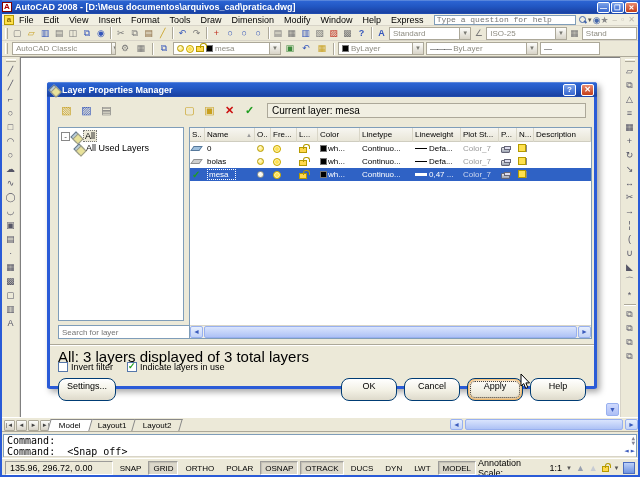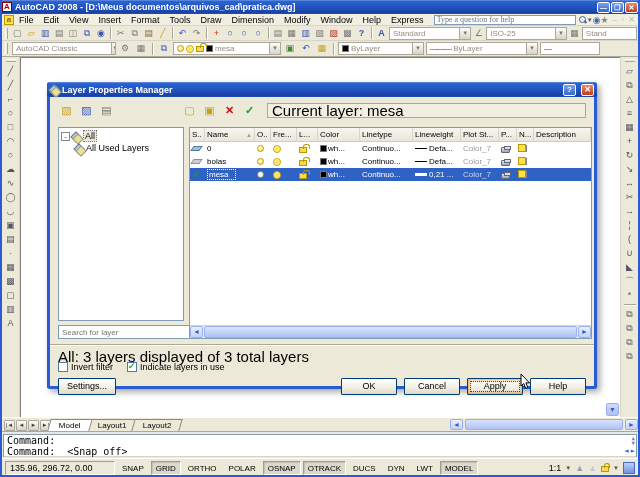--- a/index.html
+++ b/index.html
@@ -20,21 +20,21 @@
     font-size:8px; font-weight:bold; line-height:8px; text-align:center; }
   .winbtns { margin-left:auto; display:flex; gap:1px; }
   .wbtn { width:13px; height:11px; border:1px solid #fff; border-radius:2px; color:#fff;
     font-size:7px; line-height:9px; text-align:center;
     background:linear-gradient(180deg,#7ba1e8,#3767cf); }
   .wbtn.close { background:linear-gradient(180deg,#e88b70,#c33d18); }
 
   
   #menubar { left:0; right:0; top:14px; height:12px; background:#f1efe2; display:flex; align-items:center; padding:0 2px; gap:0; border-bottom:1px solid #d8d4c8;}
   .menuitem { padding:0 5px; font-size:9px; }
-  #helpbox { margin-left:auto; width:142px; height:10px; border:1px solid #7f9db9; font-size:8px; padding:0 2px; color:#555; font-family:Liberation Serif, serif;}
+  #helpbox { margin-left:auto; width:142px; height:10px; border:1px solid #7f9db9; font-size:8px; padding:0 2px; color:#555; font-family:Liberation Mono, monospace;}
   .mag { width:8px; height:8px; position:relative; display:inline-block; }
   .mag::before { content:""; position:absolute; left:0; top:0; width:5px; height:5px; border:1.5px solid #4466aa; border-radius:50%; }
   .mag::after { content:""; position:absolute; left:5px; top:5px; width:3px; height:1.5px; background:#4466aa; transform:rotate(45deg); }
   .mdi { color:#b9b6aa; font-size:8px; letter-spacing:1px; margin-left:4px; }
 
   
   #tb1 { left:0; right:0; top:26px; height:15px; background:#ece9d8; display:flex; align-items:center; gap:1px; padding:0 1px; border-bottom:1px solid #d8d4c8; }
   #tb2 { left:0; right:0; top:41px; height:16px; background:#ece9d8; display:flex; align-items:center; gap:2px; padding:0 1px; border-bottom:1px solid #aca899; }
   .grip { width:3px; height:11px; border-left:1px solid #fff; border-right:1px solid #aca899; margin:0 2px; }
   .tbico { width:14px; height:13px; display:flex; align-items:center; justify-content:center;
@@ -80,21 +80,21 @@
     border:3px solid #2a5bd7; border-top:none; border-radius:3px; box-shadow:3px 3px 6px rgba(0,0,0,.35); }
   #dlg-title { left:-3px; right:-3px; top:0; height:15px; border-radius:3px 3px 0 0;
     background:linear-gradient(180deg,#6f97e0 0%,#2b63d2 10%,#2257c3 45%,#1a42a4 90%,#2150b5 100%);
     color:#fff; font-weight:bold; font-size:9px; display:flex; align-items:center; gap:3px; padding:0 3px; }
   .dlg-btn { width:13px; height:12px; border:1px solid #fff; border-radius:2px; text-align:center;
     font-size:8px; line-height:10px; color:#fff; font-weight:bold; }
   .dlg-help { background:linear-gradient(180deg,#7ba1e8,#3767cf); margin-left:auto; }
   .dlg-close { background:linear-gradient(180deg,#e88b70,#c33d18); margin-left:2px; }
   #dlg-toolbar { left:0; right:0; top:17px; height:22px; display:flex; align-items:center; padding:0 8px; gap:3px; }
   .dico { width:17px; height:16px; display:flex; align-items:center; justify-content:center; font-size:11px; border:1px solid transparent; border-radius:2px; }
-  #curlayer { margin-left:6px; flex:1; height:15px; border:1px solid #aca899; background:#f1efe2; font-size:15px; display:flex; align-items:center; padding:0 4px; }
+  #curlayer { margin-left:6px; flex:1; height:15px; border:1px solid #aca899; background:#f1efe2; font-size:10px; display:flex; align-items:center; padding:0 4px; }
 
   #dlg-tree { left:8px; top:45px; width:126px; height:194px; background:#fff; border:1px solid #7f9db9; font-size:9px; padding:2px; }
   .tnode { display:flex; align-items:center; gap:2px; height:12px; }
   .tnode.child { padding-left:14px; }
   .expander { width:9px; height:9px; border:1px solid #888; background:#fff; font-size:8px; line-height:7px; text-align:center; color:#333; }
   .treelayers { width:9px; height:9px; position:relative; display:inline-block; }
   .treelayers::before { content:""; position:absolute; left:0; top:1px; width:6px; height:6px; background:#b9cede; border:1px solid #678; transform:rotate(45deg); }
   .treelayers::after { content:""; position:absolute; left:2px; top:3px; width:6px; height:6px; background:#e8e29a; border:1px solid #998; transform:rotate(45deg); }
   .tsel { border:1px dotted #777; padding:0 1px; background:#ece9d8; }
 
@@ -118,21 +118,21 @@
   #thscroll { position:absolute; left:0; right:0; bottom:0; height:13px; background:#f0efe6; border-top:1px solid #d9d6c8; display:flex; }
   .sarrow { width:13px; height:12px; background:linear-gradient(180deg,#e7effd,#c3d3f7); border:1px solid #98b0ef; border-radius:2px; color:#3b5bbd; font-size:7px; text-align:center; line-height:10px; }
   .sthumb { flex:1; margin:0 1px; background:linear-gradient(180deg,#d9e4fd,#aec2f5); border:1px solid #98b0ef; border-radius:2px; }
 
   #dlg-foot-line { left:0; right:0; top:262px; height:2px; border-top:1px solid #aca899; border-bottom:1px solid #fff; }
   #dlg-status { left:8px; top:266px; font-size:15px; }
   #dlg-checks { left:8px; top:280px; display:flex; align-items:center; gap:14px; font-size:9px; }
   .cb { width:10px; height:10px; background:#fff; border:1px solid #5577aa; display:inline-block; margin-right:3px; vertical-align:-2px; position:relative; }
   .cb.checked::after { content:"✓"; position:absolute; left:0px; top:-2px; color:#21a121; font-weight:bold; font-size:9px; }
   #dlg-buttons { left:8px; right:8px; top:296px; display:flex; align-items:center; font-size:9px; }
-  .xpbtn { height:17px; min-width:56px; padding:0 8px; border:1px solid #003c74; border-radius:1px;
+  .xpbtn { height:23px; min-width:56px; padding:0 8px; border:1px solid #003c74; border-radius:8px;
     background:linear-gradient(180deg,#ffffff,#f2f0e4 55%,#dedacb); text-align:center; line-height:15px; }
   .rightbtns { margin-left:auto; display:flex; gap:7px; }
   .xpbtn.focused { box-shadow:inset 0 0 3px 1px #efa23c; outline:1px dotted #444; outline-offset:-4px; }
 
   #cursor { left:470px; top:292px; width:11px; height:16px; pointer-events:none; }
 
   
   #tabrow { left:0; right:0; top:417px; height:14px; background:#ece9d8; display:flex; align-items:flex-end; padding-left:2px; border-top:1px solid #fff; }
   .tnav { width:11px; height:11px; border:1px solid #aca899; background:linear-gradient(180deg,#fdfdfb,#d8d4c8); font-size:6px; line-height:9px; text-align:center; color:#444; margin-right:1px; border-radius:1px; }
   .tab { height:12px; padding:0 9px; border:1px solid #888; border-bottom:none; background:#ece9d8; transform:skewX(-16deg); margin-left:-3px; display:flex; align-items:center; }
@@ -465,21 +465,21 @@
         <span class="tc">
             <i class="lockpad"></i>
           </span>
         <span class="tc">
             <i class="swatch"></i>
             <em>wh...</em>
           </span>
         <span class="tc">Continuo...</span>
         <span class="tc">
             <i class="lwline thick"></i>
-            <em>0,21 ...</em>
+            <em>0,47 ...</em>
           </span>
         <span class="tc ps">Color_7</span>
         <span class="tc">
             <i class="printer"></i>
           </span>
         <span class="tc">
             <i class="vpsheet"></i>
           </span>
         <span class="tc"></span>
       </div>
@@ -558,20 +558,21 @@
   <span class="toggle pressed">GRID</span>
   <span class="toggle">ORTHO</span>
   <span class="toggle">POLAR</span>
   <span class="toggle pressed">OSNAP</span>
   <span class="toggle pressed">OTRACK</span>
   <span class="toggle">DUCS</span>
   <span class="toggle">DYN</span>
   <span class="toggle">LWT</span>
   <span class="toggle pressed">MODEL</span>
   <span id="sb-right">
+    <span>Annotation Scale:</span>
     <span>1:1</span>
     <span class="ddc">▼</span>
     <span class="sb-ico">▲</span>
     <span class="sb-ico" style="color:#c6cbd4;">▲</span>
     <span class="minilock"></span>
     <span class="ddc">▼</span>
     <span class="cleanscreen"></span>
   </span>
 </div>
 

